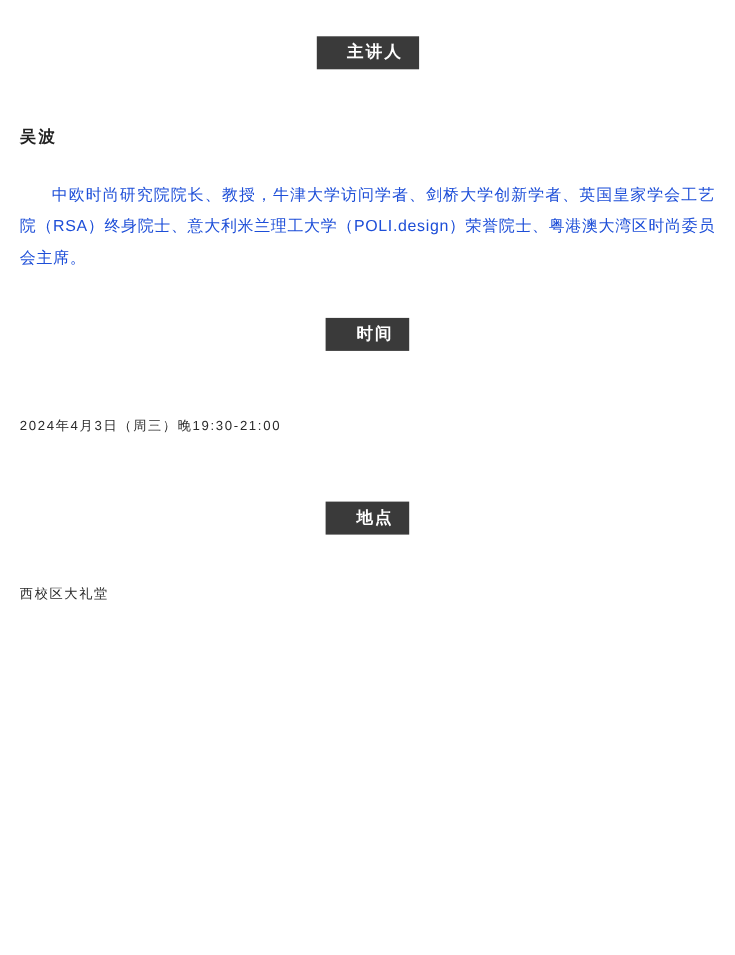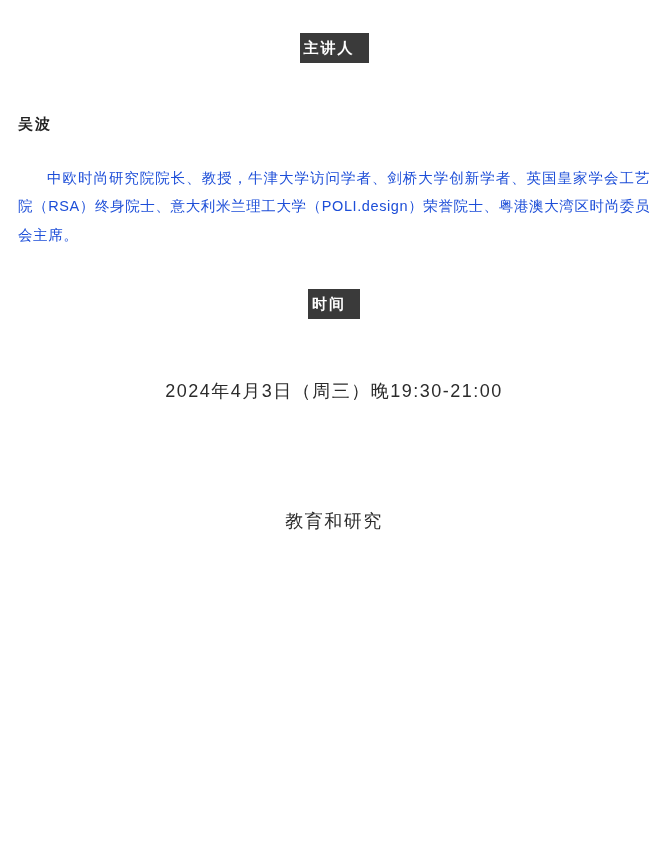--- a/index.html
+++ b/index.html
@@ -25,43 +25,42 @@
     display: flex;
     justify-content: center;
   }
   .section-badge {
     display: inline-block;
     background: #3a3a3a;
     color: #ffffff;
     font-size: 15px;
     font-weight: bold;
     letter-spacing: 2px;
-    padding: 7px 14px 8px 4px;
+    padding: 7px 14px 8px 28px;
     line-height: 1;
   }
   .speaker-name {
     text-align: left;
     font-size: 15px;
     font-weight: bold;
     letter-spacing: 2px;
     color: #222222;
   }
   .para {
     font-size: 14.5px;
     line-height: 1.95;
     color: #1d4ed8;
     text-align: justify;
     text-justify: inter-ideograph;
     text-indent: 2em;
     letter-spacing: 0.6px;
     margin: 0;
   }
   .center-line {
-    text-align: center;
-    font-size: 18px;
+    font-size: 12px;
     letter-spacing: 1.5px;
     color: #2b2b2b;
   }
   .sp-40 { height: 40px; }
   .sp-33 { height: 33px; }
   .sp-30 { height: 30px; }
   .sp-52 { height: 52px; }
   .sp-46 { height: 46px; }
   .sp-60 { height: 60px; }
 </style>
@@ -89,18 +88,21 @@
   <div class="section-badge-wrap">
     <span class="section-badge">时间</span>
   </div>
 
   <div class="sp-60"></div>
 
   <div class="center-line">2024年4月3日（周三）晚19:30-21:00</div>
 
   <div class="sp-60"></div>
 
+  <div class="section-badge-wrap">
+    <span class="section-badge">地点</span>
+  </div>
 
   <div class="sp-46"></div>
 
-  <div class="center-line">教育和研究</div>
+  <div class="center-line">西校区大礼堂</div>
 
 </div>
 
 </body></html>

